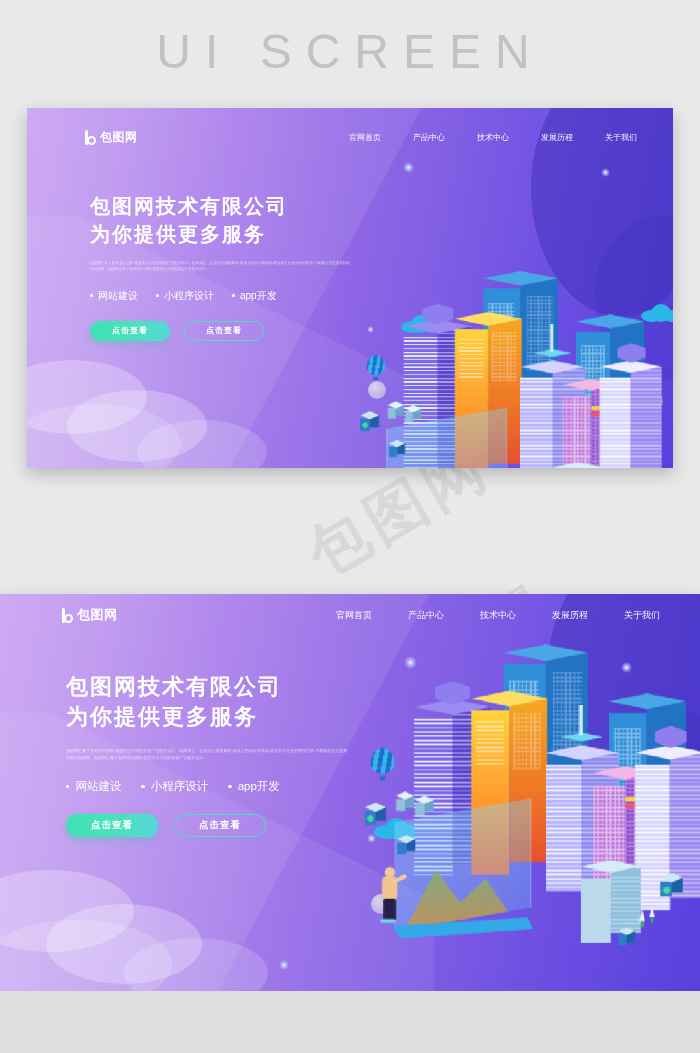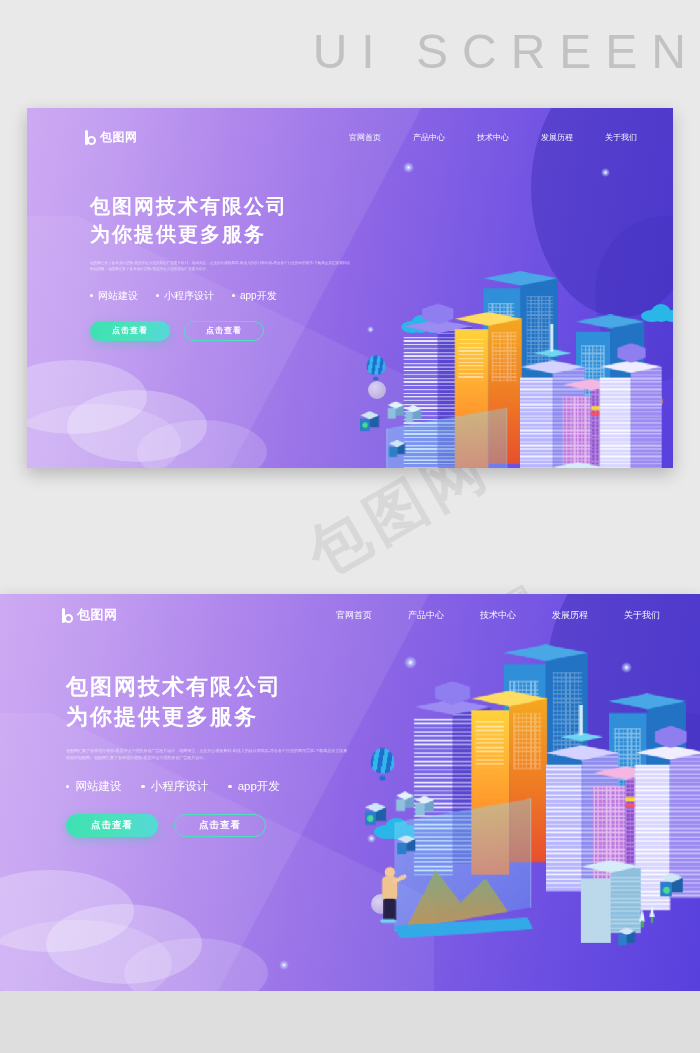--- a/index.html
+++ b/index.html
@@ -18,21 +18,21 @@
     font-weight:700; pointer-events:none; user-select:none;
     white-space:nowrap;
   }
   .wm-big { font-size:60px; letter-spacing:6px; transform:rotate(-30deg); }
   .wm-mid { font-size:34px; letter-spacing:4px; transform:rotate(-30deg); }
   .wm-sm  { font-size:22px; letter-spacing:3px; transform:rotate(-30deg); }
 
   
   .sheet-title {
     position:absolute; left:0; top:24px; width:700px;
-    text-align:right;
+    text-align:center;
     font-size:48px; font-weight:400; letter-spacing:14px;
     color:#c2c2c2;
   }
 
   
   .footer-band {
     position:absolute; left:0; top:991px; width:700px; height:62px;
     background:#dedede;
   }
 

